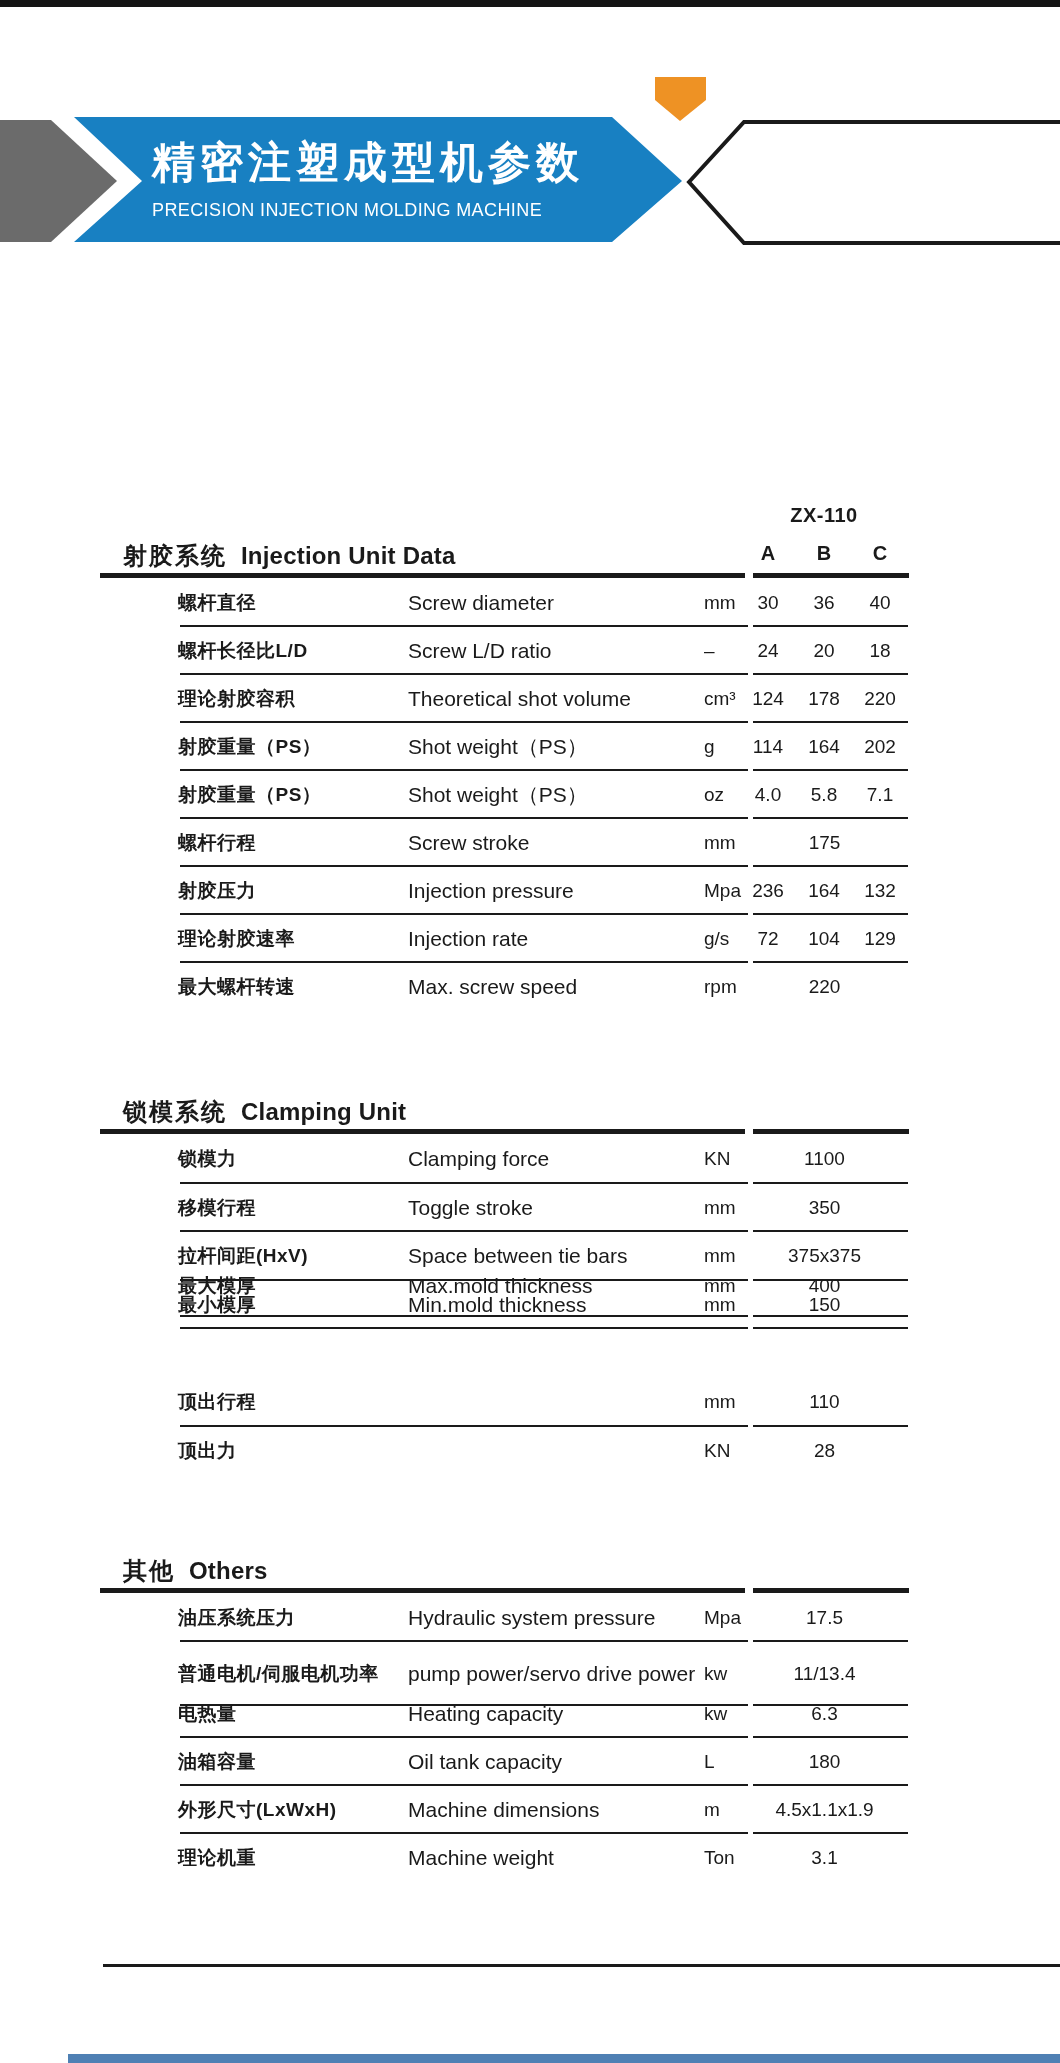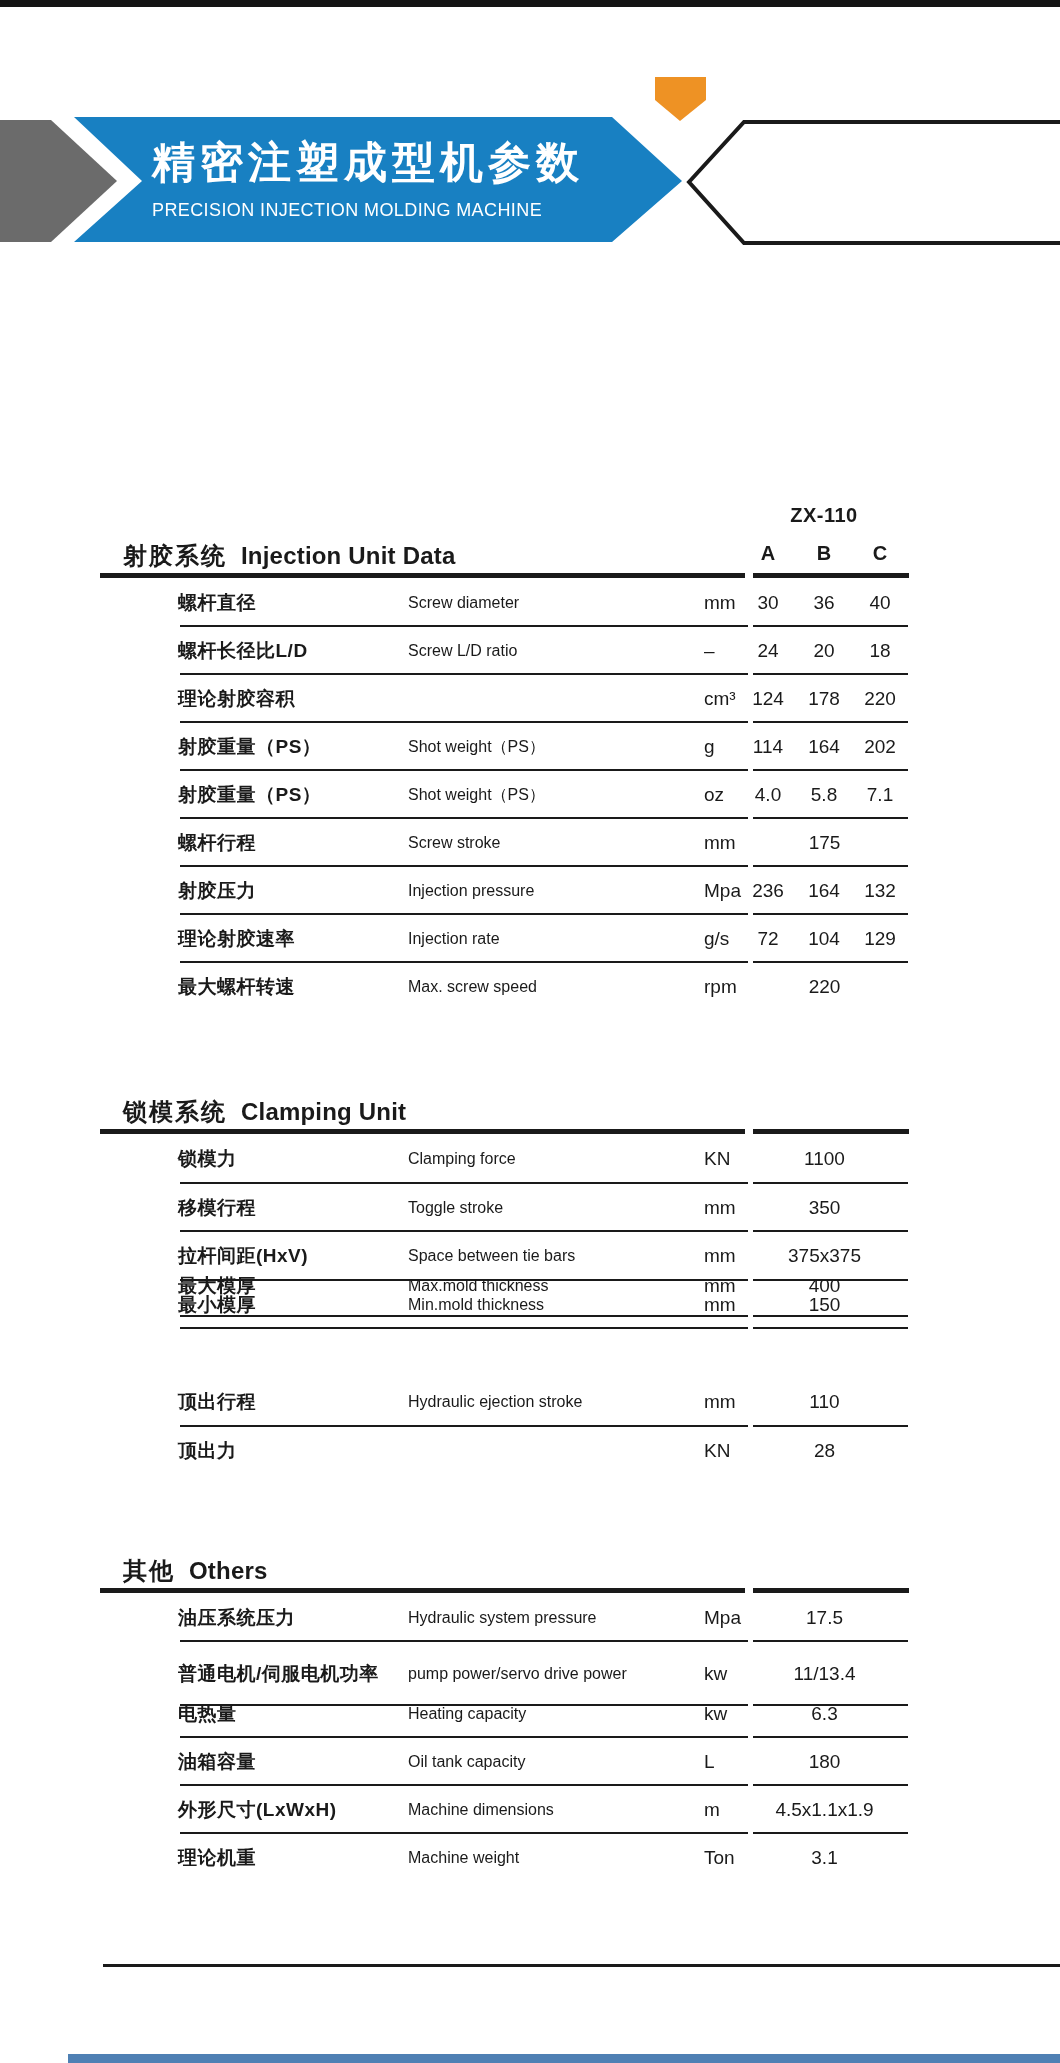--- a/index.html
+++ b/index.html
@@ -17,21 +17,21 @@
   .sec-title{left:100px;height:34px;line-height:34px;white-space:nowrap;margin-left:23px;}
   .sec-title .cn{font-size:24px;font-weight:650;letter-spacing:2px;}
   .sec-title .en{font-size:24px;font-weight:600;margin-left:14px;letter-spacing:0.2px;}
   .rule{background:#1a1a1a;height:5px;}
   .rule.left{left:100px;width:645px;}
   .rule.right{left:753px;width:156px;}
   .t-row{left:103px;width:805px;}
   .t-row .cn{position:absolute;left:75px;top:0;bottom:0;display:flex;align-items:center;
     font-size:19px;font-weight:600;letter-spacing:0.5px;white-space:nowrap;}
   .t-row .en{position:absolute;left:305px;top:0;bottom:0;display:flex;align-items:center;
-    font-size:16px;font-weight:500;white-space:nowrap;}
+    font-size:21px;font-weight:500;white-space:nowrap;}
   .t-row .unit{position:absolute;left:601px;top:0;bottom:0;display:flex;align-items:center;
     font-size:19px;font-weight:500;white-space:nowrap;}
   .t-row .vals{position:absolute;left:637px;width:168px;top:0;bottom:0;display:flex;}
   .t-row .vals span{flex:1;display:flex;align-items:center;justify-content:center;
     font-size:19px;font-weight:500;}
   .t-row .val-single{position:absolute;left:650px;width:155px;top:0;bottom:0;display:flex;
     align-items:center;justify-content:center;font-size:19px;font-weight:500;transform:translateX(-6px);}
   .seg{position:absolute;bottom:0;height:2px;background:#1a1a1a;}
   .seg.l{left:77px;width:568px;}
   .seg.r{left:650px;width:155px;}
@@ -89,20 +89,21 @@
         <div class="vals">
           <span>24</span>
           <span>20</span>
           <span>18</span>
         </div>
         <div class="seg l"></div>
         <div class="seg r"></div>
       </div>
       <div class="abs t-row" style="top: 675px; height: 48px;">
         <div class="cn">理论射胶容积</div>
+        <div class="en">Theoretical shot volume</div>
         <div class="unit">cm³</div>
         <div class="vals">
           <span>124</span>
           <span>178</span>
           <span>220</span>
         </div>
         <div class="seg l"></div>
         <div class="seg r"></div>
       </div>
       <div class="abs t-row" style="top: 723px; height: 48px;">
@@ -205,21 +206,20 @@
       <div class="abs t-row" style="top: 1255px; height: 62px;">
         <div class="cn">最大模厚</div>
         <div class="en">Max.mold thickness</div>
         <div class="unit">mm</div>
         <div class="val-single">400</div>
         <div class="seg l"></div>
         <div class="seg r"></div>
       </div>
       <div class="abs t-row" style="top: 1378px; height: 48.6px;">
         <div class="cn">顶出行程</div>
-        <div class="en">Hydraulic ejection stroke</div>
         <div class="unit">mm</div>
         <div class="val-single">110</div>
         <div class="seg l"></div>
         <div class="seg r"></div>
       </div>
       <div class="abs t-row" style="top: 1426.6px; height: 48.6px;">
         <div class="cn">顶出力</div>
         <div class="unit">KN</div>
         <div class="val-single">28</div>
       </div>

